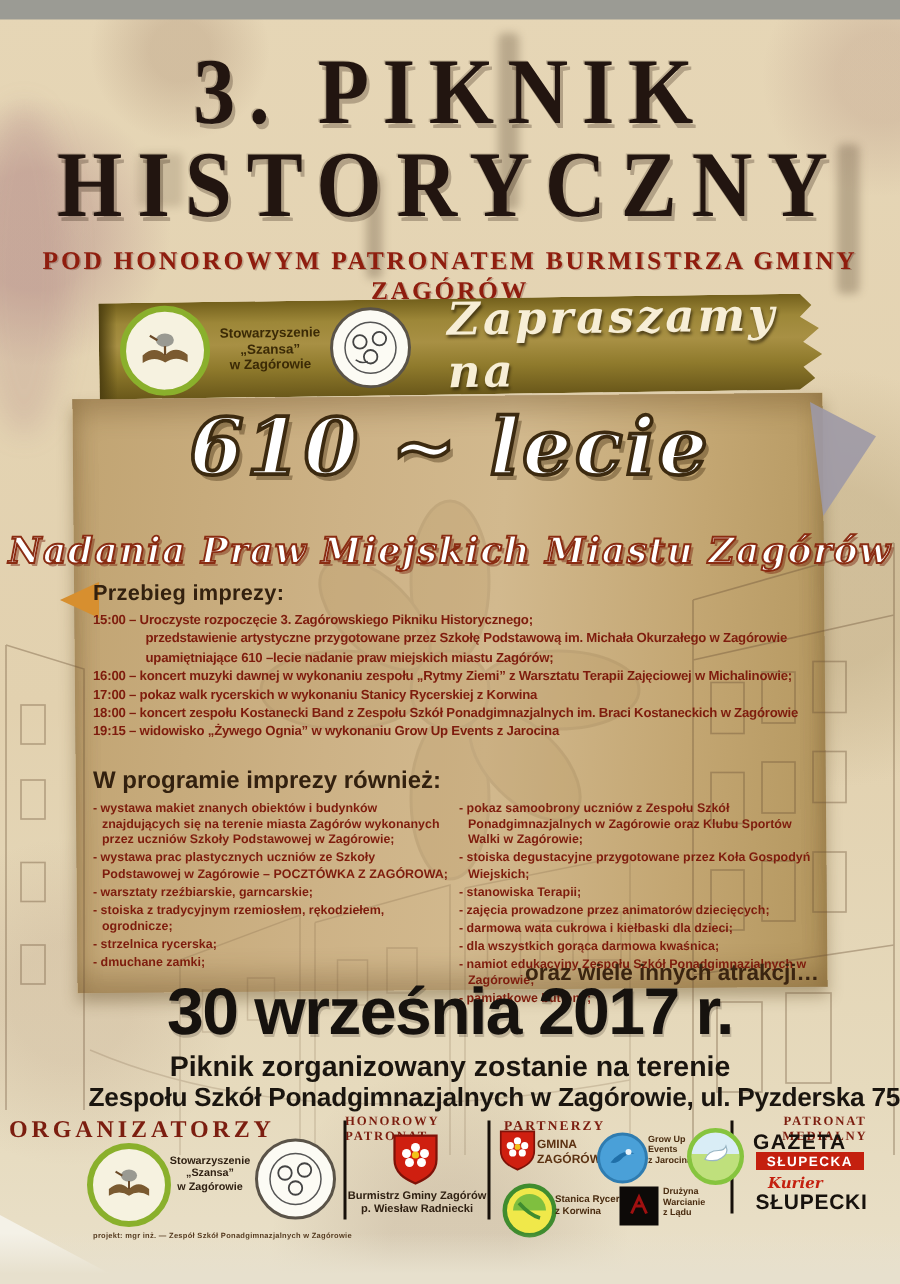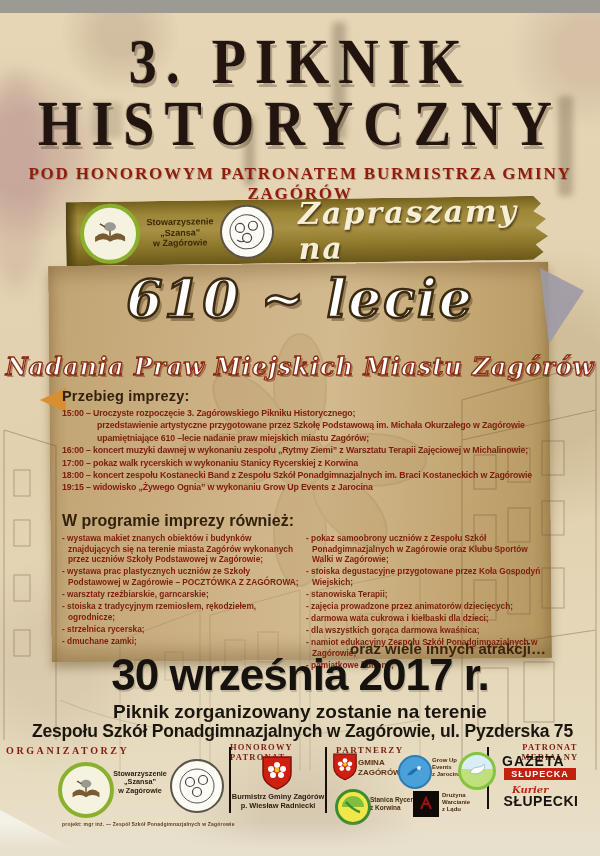--- a/index.html
+++ b/index.html
@@ -79,26 +79,26 @@
   .col-right{left:306px;width:240px;}
   .p-item{font-weight:bold;font-size:8.3px;line-height:10.6px;color:#7e1c0d;
     padding-left:6px;text-indent:-6px;margin-bottom:1.5px;}
   .p-item::before{content:"- ";}
   .more{left:300px;top:640px;width:246px;text-align:right;font-weight:bold;font-size:15px;color:#3a2410;}
 
   
   .date{left:0;right:0;top:650px;text-align:center;font-weight:bold;font-size:44px;
     letter-spacing:-1px;color:#16120e;text-shadow:1px 2px 0 rgba(40,30,20,.2);}
   .venue1{left:0;right:0;top:701px;text-align:center;font-weight:bold;font-size:19px;color:#1a150f;}
-  .venue2{left:0;right:0;top:721px;text-align:left;font-weight:bold;font-size:17.5px;
-    letter-spacing:-.2px;color:#1a150f;white-space:nowrap;padding-left:32px;}
+  .venue2{left:0;right:0;top:721px;text-align:right;font-weight:bold;font-size:17.5px;
+    letter-spacing:-.2px;color:#1a150f;white-space:nowrap;}
 
   
   .f-head{font-family:"Liberation Serif",serif;font-weight:bold;color:#7c1e10;}
-  .org-head{left:6px;top:745px;font-size:10px;letter-spacing:2.6px;}
+  .org-head{left:6px;top:745px;font-size:16px;letter-spacing:2.6px;}
   .hon-head{left:230px;top:743px;width:80px;text-align:left;font-size:8.5px;line-height:9.5px;letter-spacing:1.2px;}
   .par-head{left:336px;top:745px;font-size:9px;letter-spacing:1.4px;}
   .med-head{left:502px;top:743px;width:96px;text-align:center;font-size:8.5px;line-height:9.5px;letter-spacing:1.2px;}
   .divider{width:2px;background:#17100a;}
   .d1{left:229px;top:747px;height:66px;}
   .d2{left:325px;top:747px;height:66px;}
   .d3{left:487px;top:747px;height:62px;}
 
   .f-logo{border-radius:50%;display:flex;align-items:center;justify-content:center;}
   .szansa2{left:58px;top:762px;width:48px;height:48px;background:#f6f2e0;border:4px solid #8ab02c;}

